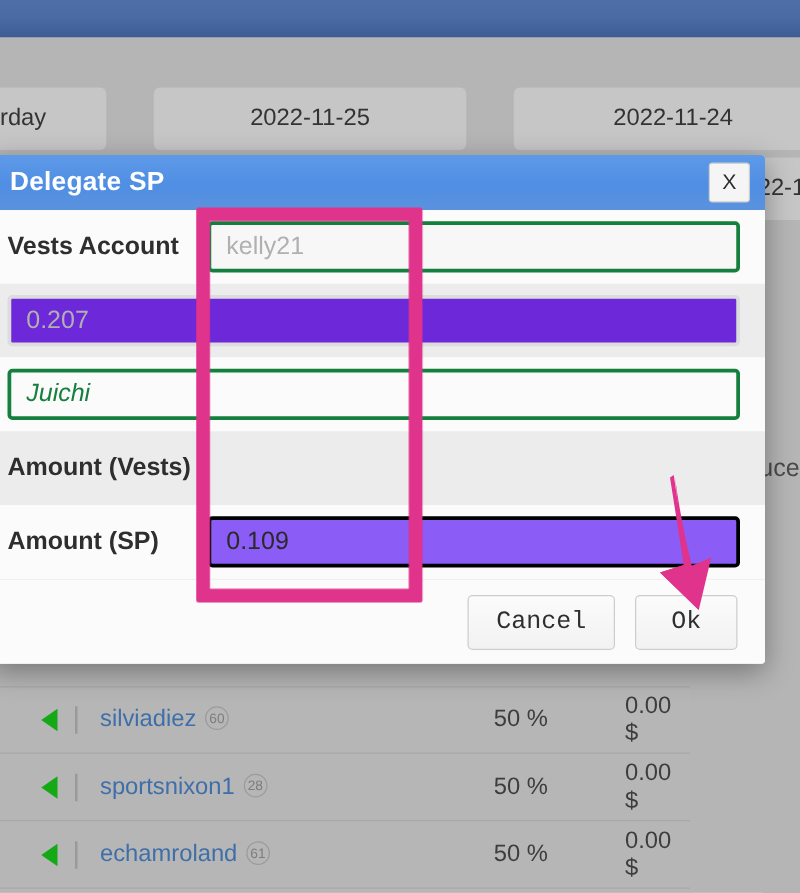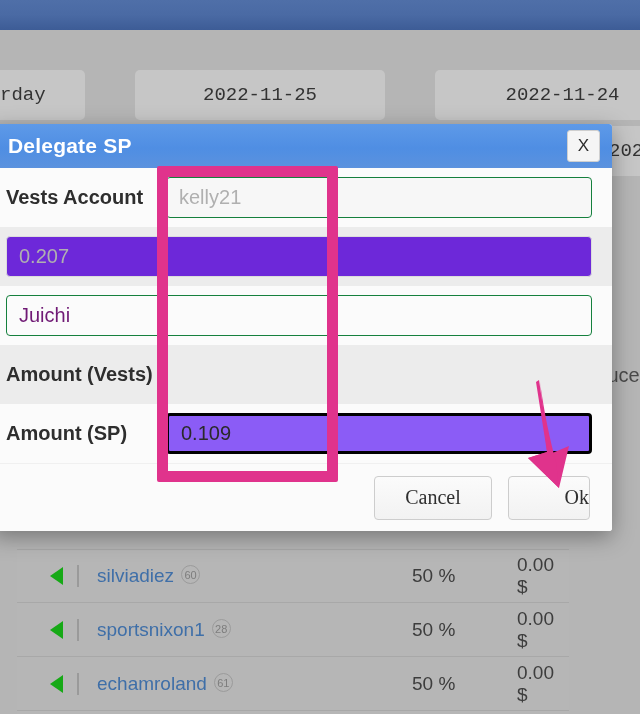--- a/index.html
+++ b/index.html
@@ -33,23 +33,22 @@
     left: 0; top: 30px;
     width: 640px; height: 684px;
     background: #b5b5b5;
   }
 
   .date-row {
     position: absolute;
     left: 0;
     width: 540px;
     display: flex;
-    gap: 18px;
+    gap: 6px;
     padding-left: 0;
-    font-family: Liberation Mono, monospace;
   }
   .date-row.r1 { top: 40px; height: 50px; }
   .date-row.r2 { top: 96px; height: 50px; }
 
   .date-cell {
     background: #c6c6c6;
     border-radius: 5px;
     display: flex;
     align-items: center;
     justify-content: center;
@@ -72,21 +71,21 @@
     left: 603px;
     top: 334px;
     font-size: 20px;
     color: #4a4a4a;
     white-space: nowrap;
   }
 
   
   .list-wrap {
     position: absolute;
-    left: 17px;
+    left: 0;
     top: 549px;
     width: 552px;
     height: 165px;
     background: #b6b6b6;
   }
   .list-row {
     position: relative;
     height: 54px;
     display: flex;
     align-items: center;
@@ -199,31 +198,31 @@
     font-size: 20px;
     font-weight: bold;
     color: #2e2e2e;
     white-space: nowrap;
     overflow: hidden;
   }
 
   .frm-input {
     flex: 1 1 auto;
     height: 41px;
-    border: 1px solid #15803d;
+    border: 3px solid #15803d;
     border-radius: 4px;
     background: #f7f7f7;
     font-size: 20px;
     color: #b0b0b0;
     padding: 0 12px;
     font-family: "Liberation Sans", sans-serif;
     outline: none;
   }
   .frm-input.on-alt { background: #6d28d9; border-color: #dcdcdc; }
-  .frm-input.editable { color: #701a75; background: #fbfbfb; }
+  .frm-input.editable { color: #15803d; background: #fbfbfb; font-style: italic; }
   .frm-input.focused {
     color: #2a2a2a;
     background: #8b5cf6;
     border: 3px solid #000000;
   }
 
   .dlg-footer {
     height: 68px;
     background: #fbfbfb;
     display: flex;
@@ -234,24 +233,24 @@
     border-top: 1px solid #f0f0f0;
   }
   .dlg-btn {
     min-width: 118px;
     height: 44px;
     background: linear-gradient(to bottom, #fbfbfb, #f2f2f2);
     border: 1px solid #cdcdcd;
     border-radius: 4px;
     font-size: 20px;
     color: #2f2f2f;
-    font-family: Liberation Serif, serif;
+    font-family: Liberation Mono, monospace;
     cursor: pointer;
   }
-  .dlg-btn.ok { min-width: 82px; text-align: right; }
+  .dlg-btn.ok { min-width: 82px; }
 
   
   .anno-box {
     position: absolute;
     left: 157px;
     top: 166px;
     width: 181px;
     height: 316px;
     border: 11px solid #e0338c;
     border-radius: 2px;

